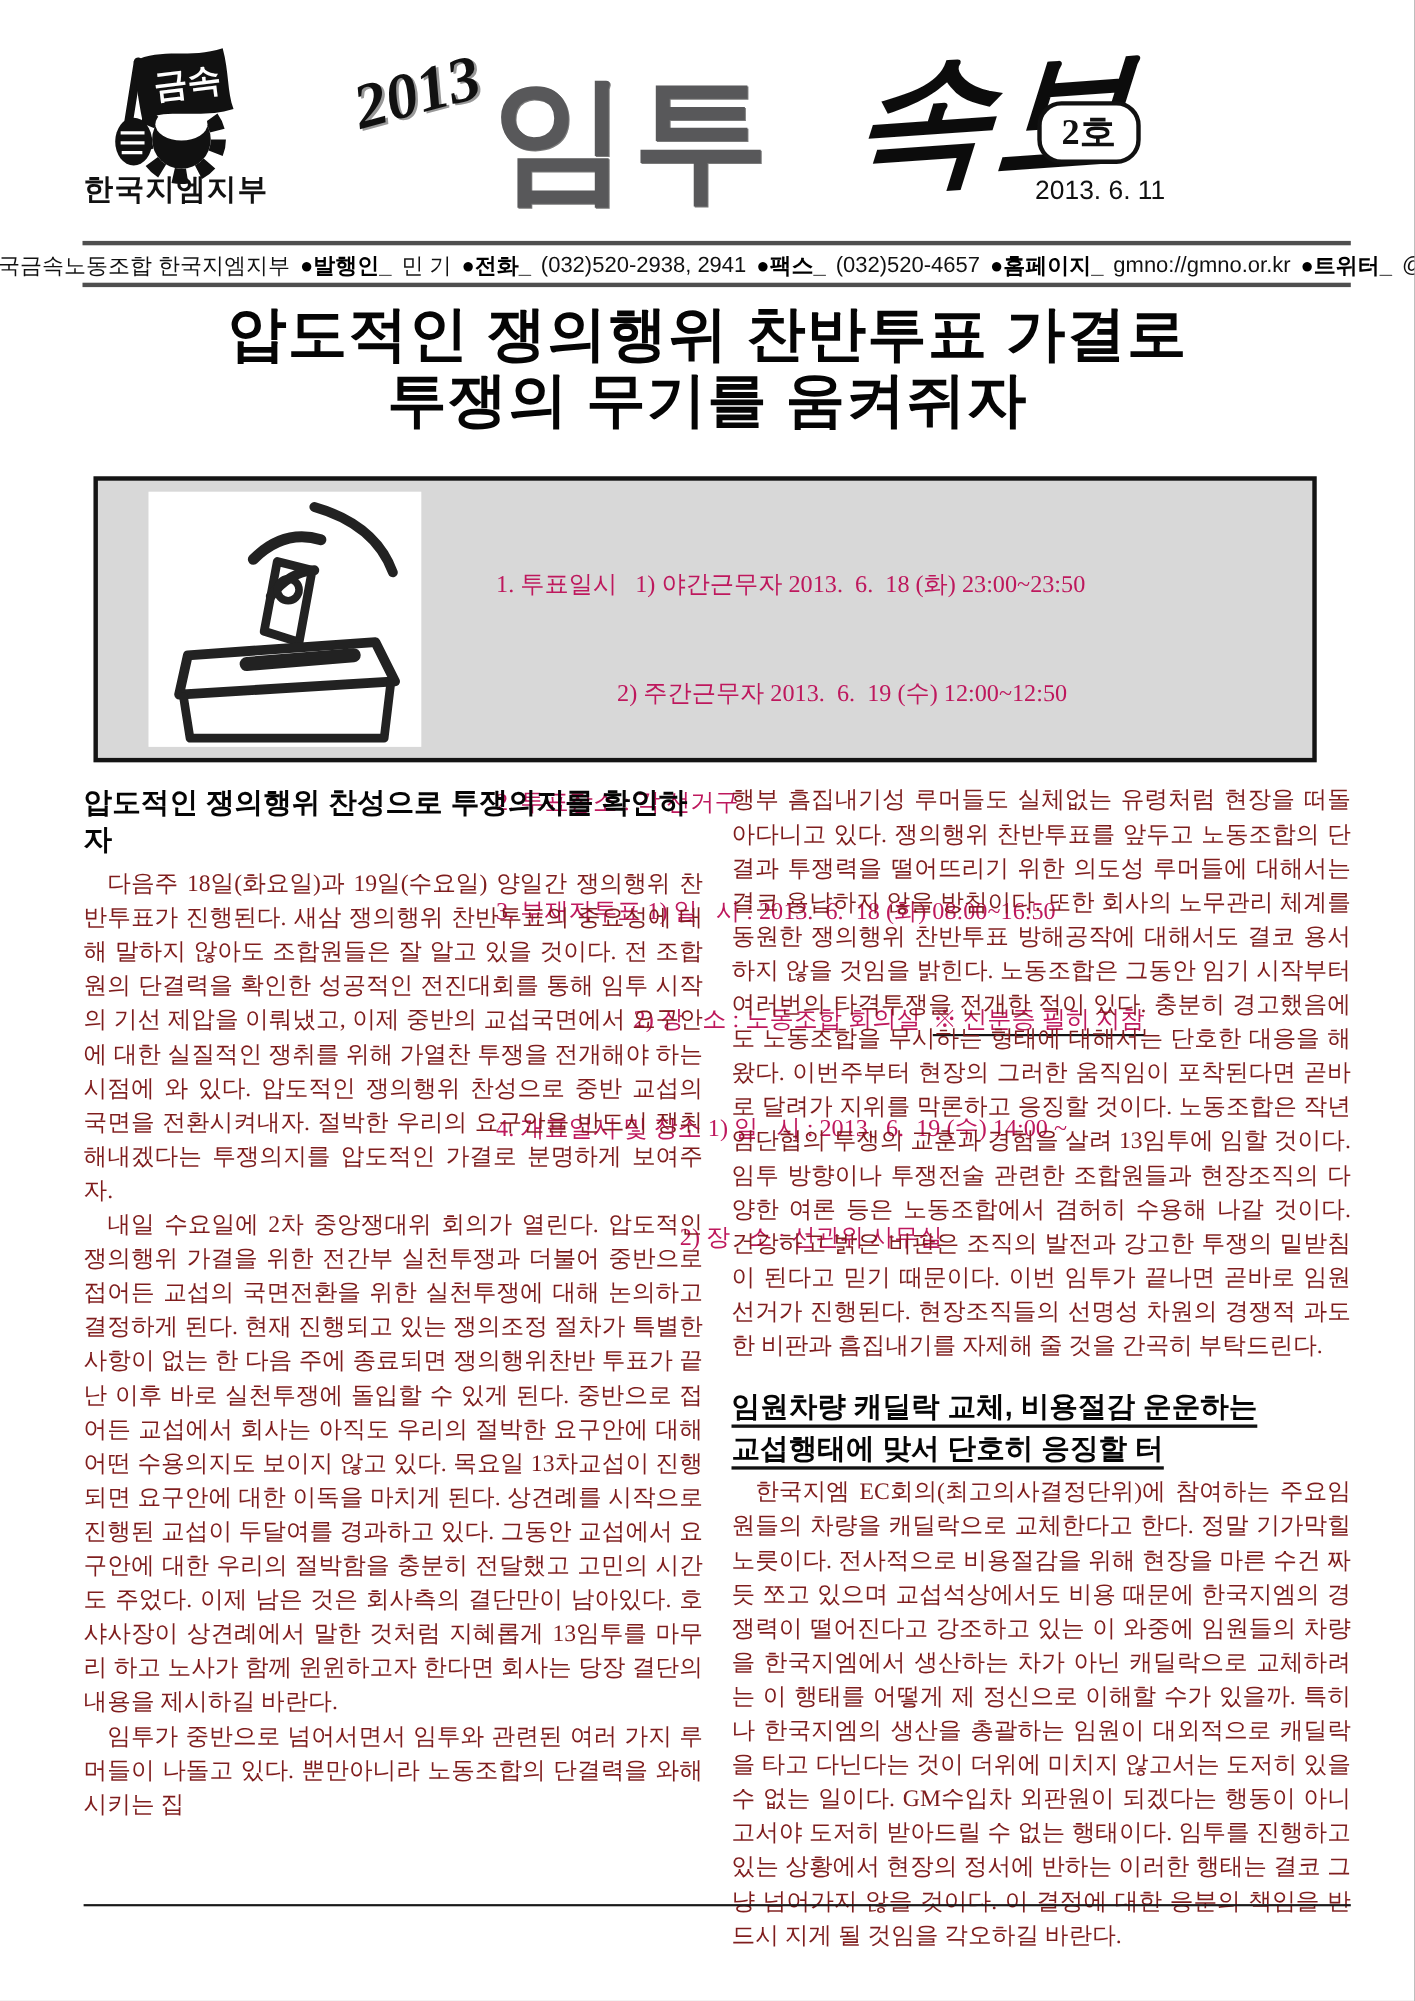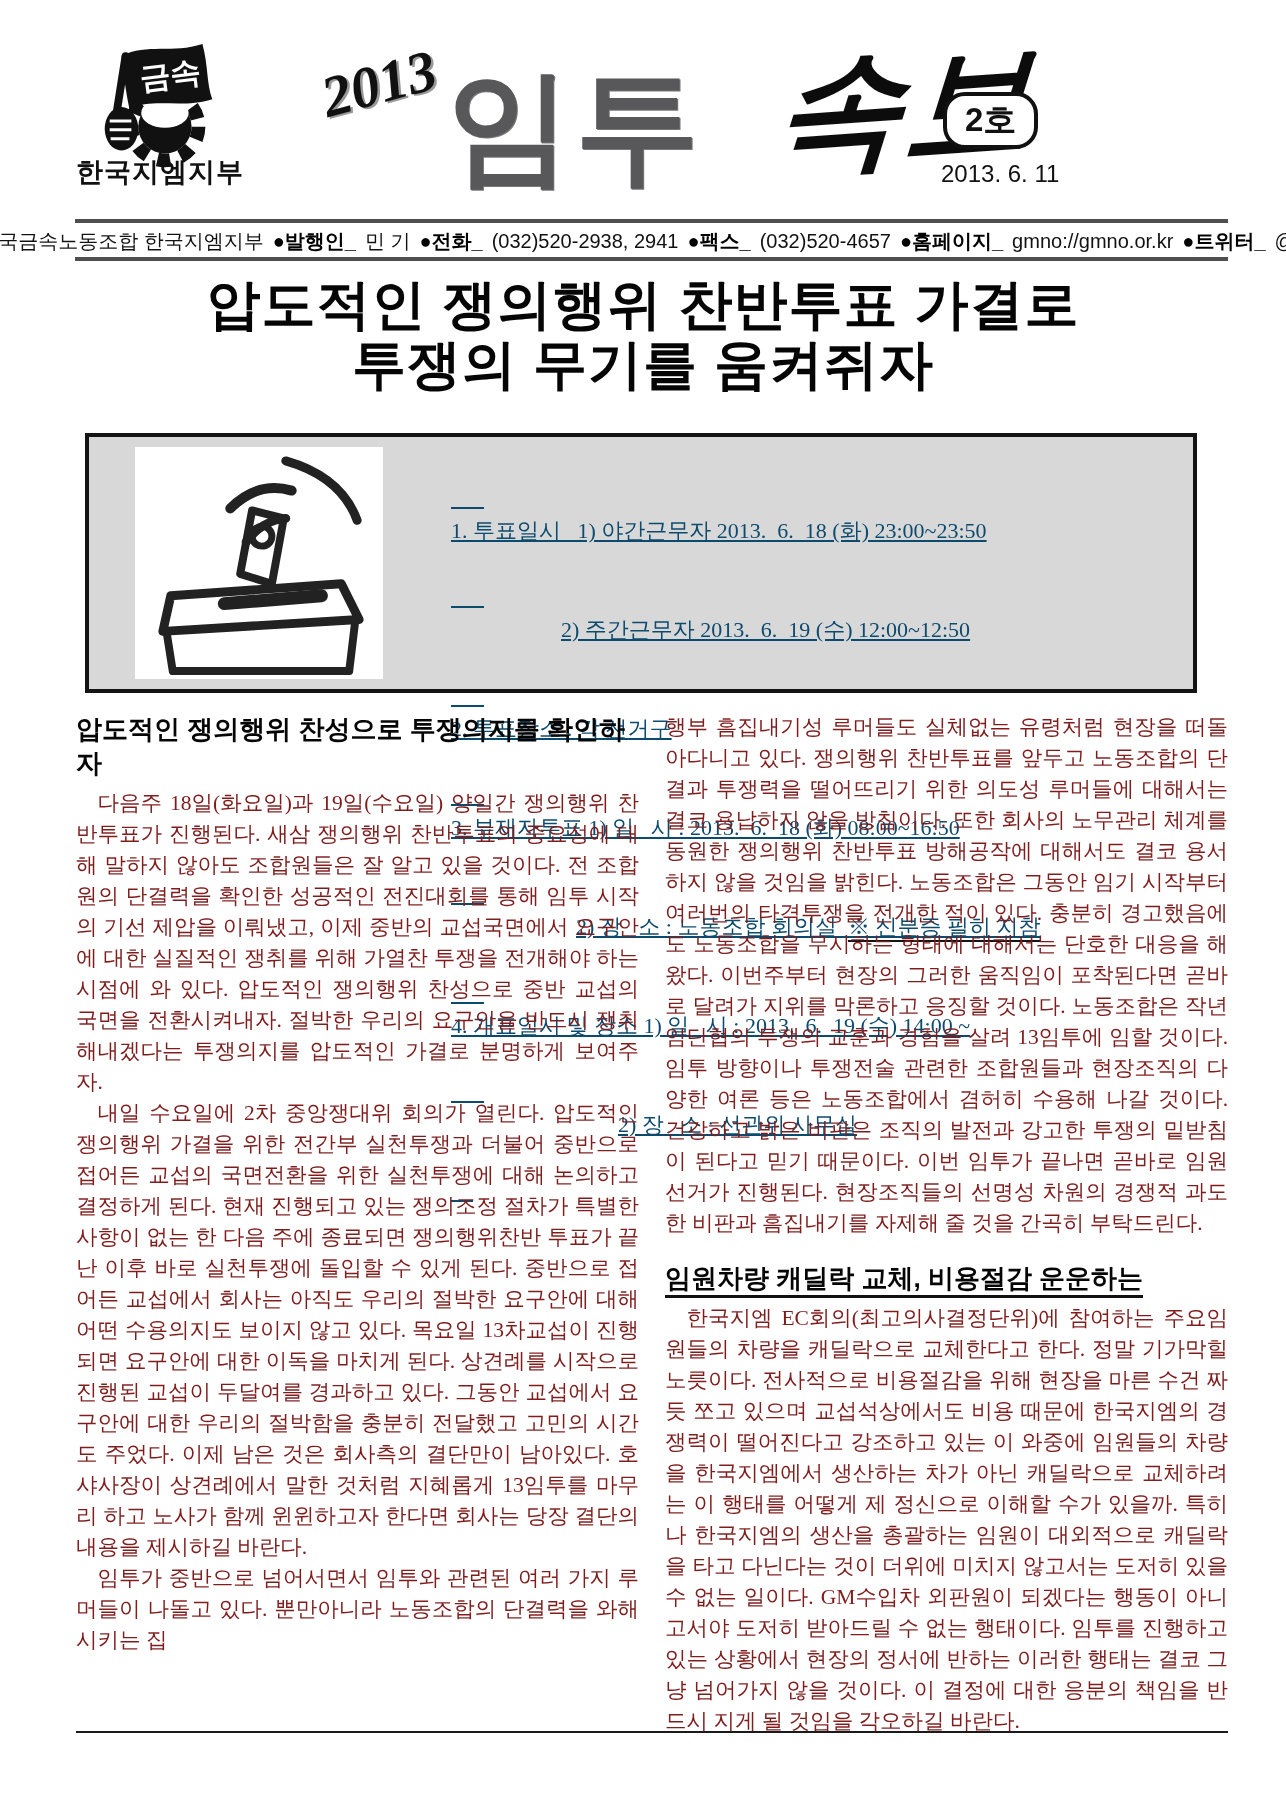--- a/index.html
+++ b/index.html
@@ -38,21 +38,21 @@
     position:absolute;left:700px;top:6px;
     font-family:"Liberation Sans",sans-serif;font-weight:900;font-style:italic;
     font-size:128px;line-height:1;color:#0c0c0c;
     transform:rotate(-4deg) skewX(-8deg);
     letter-spacing:2px;
   }
   .issue-badge{
     position:absolute;left:868px;top:56px;
     border:4px solid #111;border-radius:22px;
     padding:2px 18px;
-    font-family:Liberation Sans, sans-serif;font-weight:bold;
+    font-family:Liberation Serif, serif;font-weight:bold;
     font-size:33px;color:#111;background:#fff;
   }
   .issue-date{
     position:absolute;left:866px;top:124px;width:120px;
     font-family:"Liberation Sans",sans-serif;
     font-size:24px;color:#111;letter-spacing:0px;
   }
   
   .rule{position:absolute;left:75px;right:58px;height:4px;background:#4f4f4f;}
   .rule-top{top:219px;}
@@ -76,23 +76,22 @@
   .notice-box{
     position:absolute;top:433px;left:85px;width:1112px;height:260px;
     background:#d8d8d8;border:4px solid #141414;box-sizing:border-box;
   }
   .ballot-art{
     position:absolute;left:46px;top:10px;width:248px;height:232px;
     background:#ffffff;
   }
   .notice-lines{
     position:absolute;left:362px;top:11px;right:10px;
-    font-size:22px;line-height:33px;color:#0c4a6e;
+    font-size:22px;line-height:33px;color:#be185d;
     white-space:pre-wrap;
-    text-decoration:underline;
   }
   .notice-lines .ln{display:block;}
   .notice-lines .ind1{padding-left:110px;}
   .notice-lines .ind2{padding-left:125px;}
   .notice-lines .ind3{padding-left:167px;}
   .u-strong{border-bottom:2px solid #141414;padding-bottom:1px;}
   
   .columns{
     position:absolute;top:712px;left:76px;right:58px;
     display:flex;gap:26px;
@@ -198,19 +197,20 @@
       <p class="indent">내일 수요일에 2차 중앙쟁대위 회의가 열린다. 압도적인 쟁의행위 가결을 위한 전간부 실천투쟁과 더불어 중반으로 접어든 교섭의 국면전환을 위한 실천투쟁에 대해 논의하고 결정하게 된다. 현재 진행되고 있는 쟁의조정 절차가 특별한 사항이 없는 한 다음 주에 종료되면 쟁의행위찬반 투표가 끝난 이후 바로 실천투쟁에 돌입할 수 있게 된다. 중반으로 접어든 교섭에서 회사는 아직도 우리의 절박한 요구안에 대해 어떤 수용의지도 보이지 않고 있다. 목요일 13차교섭이 진행되면 요구안에 대한 이독을 마치게 된다. 상견례를 시작으로 진행된 교섭이 두달여를 경과하고 있다. 그동안 교섭에서 요구안에 대한 우리의 절박함을 충분히 전달했고 고민의 시간도 주었다. 이제 남은 것은 회사측의 결단만이 남아있다. 호샤사장이 상견례에서 말한 것처럼 지혜롭게 13임투를 마무리 하고 노사가 함께 윈윈하고자 한다면 회사는 당장 결단의 내용을 제시하길 바란다.</p>
 
       <p class="indent">임투가 중반으로 넘어서면서 임투와 관련된 여러 가지 루머들이 나돌고 있다. 뿐만아니라 노동조합의 단결력을 와해시키는 집</p>
     </div>
 
     <div class="col">
       <p>행부 흠집내기성 루머들도 실체없는 유령처럼 현장을 떠돌아다니고 있다. 쟁의행위 찬반투표를 앞두고 노동조합의 단결과 투쟁력을 떨어뜨리기 위한 의도성 루머들에 대해서는 결코 용납하지 않을 방침이다. 또한 회사의 노무관리 체계를 동원한 쟁의행위 찬반투표 방해공작에 대해서도 결코 용서하지 않을 것임을 밝힌다. 노동조합은 그동안 임기 시작부터 여러번의 타격투쟁을 전개한 적이 있다. 충분히 경고했음에도 노동조합을 무시하는 형태에 대해서는 단호한 대응을 해왔다. 이번주부터 현장의 그러한 움직임이 포착된다면 곧바로 달려가 지위를 막론하고 응징할 것이다. 노동조합은 작년 임단협의 투쟁의 교훈과 경험을 살려 13임투에 임할 것이다. 임투 방향이나 투쟁전술 관련한 조합원들과 현장조직의 다양한 여론 등은 노동조합에서 겸허히 수용해 나갈 것이다. 건강하고 밝은 비판은 조직의 발전과 강고한 투쟁의 밑받침이 된다고 믿기 때문이다. 이번 임투가 끝나면 곧바로 임원선거가 진행된다. 현장조직들의 선명성 차원의 경쟁적 과도한 비판과 흠집내기를 자제해 줄 것을 간곡히 부탁드린다.</p>
 
       <h2>
         <span style="display:block"><span class="hl-u">임원차량 캐딜락 교체, 비용절감 운운하는</span></span>
+        <span style="display:block;margin-top:4px"><span class="hl-u">교섭행태에 맞서 단호히 응징할 터</span></span>
       </h2>
       <p class="indent">한국지엠 EC회의(최고의사결정단위)에 참여하는 주요임원들의 차량을 캐딜락으로 교체한다고 한다. 정말 기가막힐 노릇이다. 전사적으로 비용절감을 위해 현장을 마른 수건 짜듯 쪼고 있으며 교섭석상에서도 비용 때문에 한국지엠의 경쟁력이 떨어진다고 강조하고 있는 이 와중에 임원들의 차량을 한국지엠에서 생산하는 차가 아닌 캐딜락으로 교체하려는 이 행태를 어떻게 제 정신으로 이해할 수가 있을까. 특히나 한국지엠의 생산을 총괄하는 임원이 대외적으로 캐딜락을 타고 다닌다는 것이 더위에 미치지 않고서는 도저히 있을 수 없는 일이다. GM수입차 외판원이 되겠다는 행동이 아니고서야 도저히 받아드릴 수 없는 행태이다. 임투를 진행하고 있는 상황에서 현장의 정서에 반하는 이러한 행태는 결코 그냥 넘어가지 않을 것이다. 이 결정에 대한 응분의 책임을 반드시 지게 될 것임을 각오하길 바란다.</p>
     </div>
   </main>
 
   <div class="footer-rule"></div>
 </div>
 
 </body></html>

